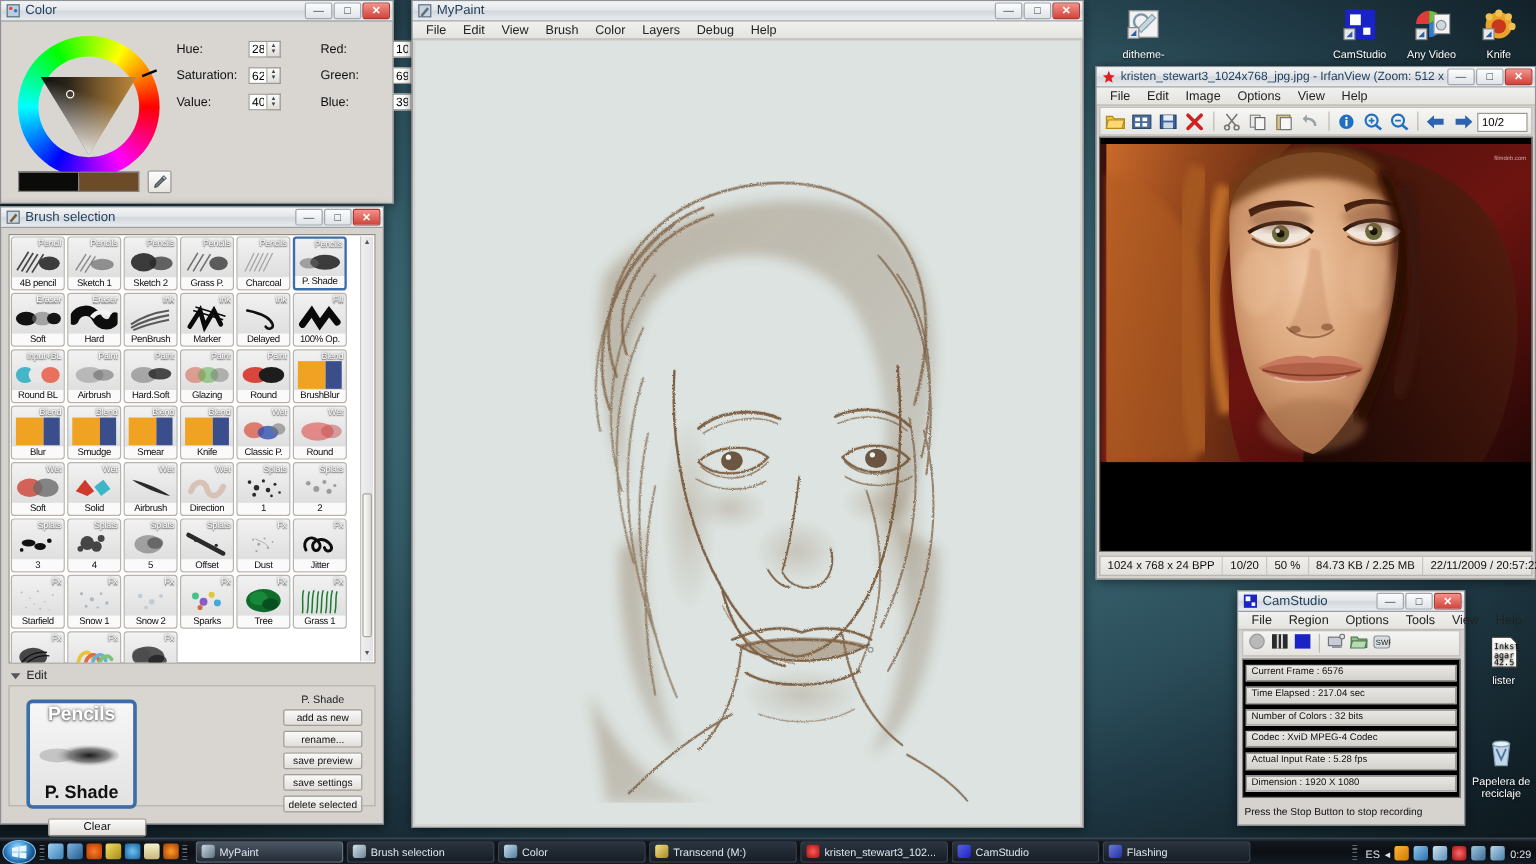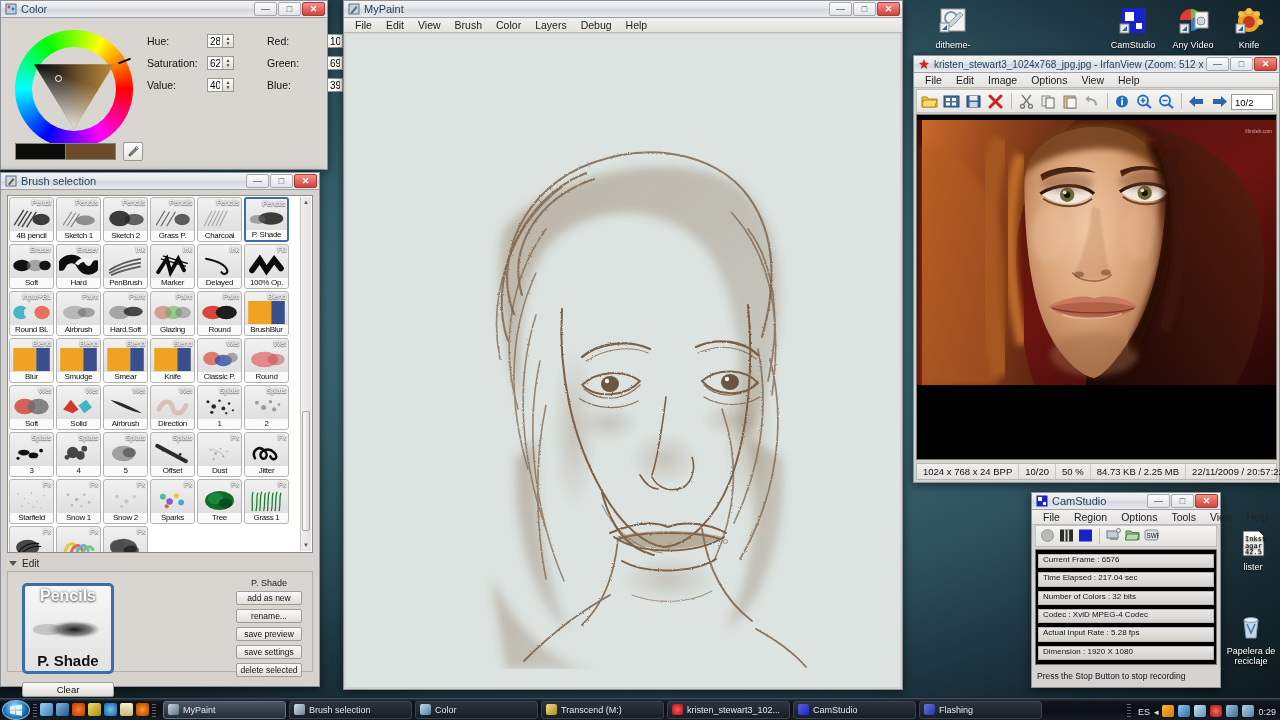--- a/index.html
+++ b/index.html
@@ -161,21 +161,21 @@
   #big-brush .grp {
     position:absolute; top:1px; left:0; right:0; text-align:center;
     font-size:16px; color:#fff; font-weight:bold; text-shadow:0 1px 2px #666, 0 0 3px #777;
   }
   #big-brush .nm {
     position:absolute; bottom:2px; left:0;right:0;text-align:center;
     font-size:15px; color:#111; font-weight:bold;
   }
   #big-brush .gfx { position:absolute; left:6px; top:26px;right:6px;bottom:24px; }
   #clear-btn {
-    position:absolute; left:14px; top:110px; width:92px; height:15px;
+    position:absolute; left:32px; top:110px; width:82px; height:15px;
     background:linear-gradient(180deg,#fafafa,#e0ddd8); border:1px solid #a09d98; border-radius:2px;
     font-size:9.5px; color:#111; display:flex;align-items:center;justify-content:center;
   }
   #edit-rightcol { position:absolute; right:10px; top:6px; width:66px; }
   #edit-rightcol .title { text-align:center; font-size:9px; color:#222; margin-bottom:3px; }
   #edit-rightcol .ebtn {
     height:14px; margin-bottom:4px;
     background:linear-gradient(180deg,#fafafa,#e1dedA); border:1px solid #a09d98; border-radius:2px;
     font-size:8.5px; color:#111; display:flex;align-items:center;justify-content:center;text-align:right;
   }

